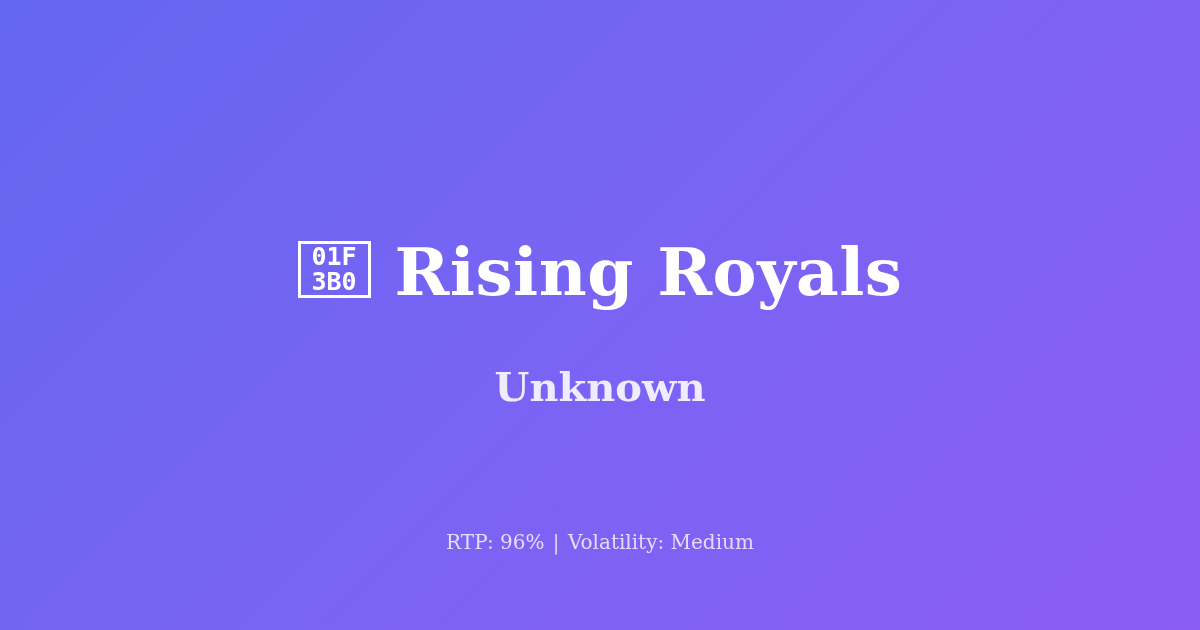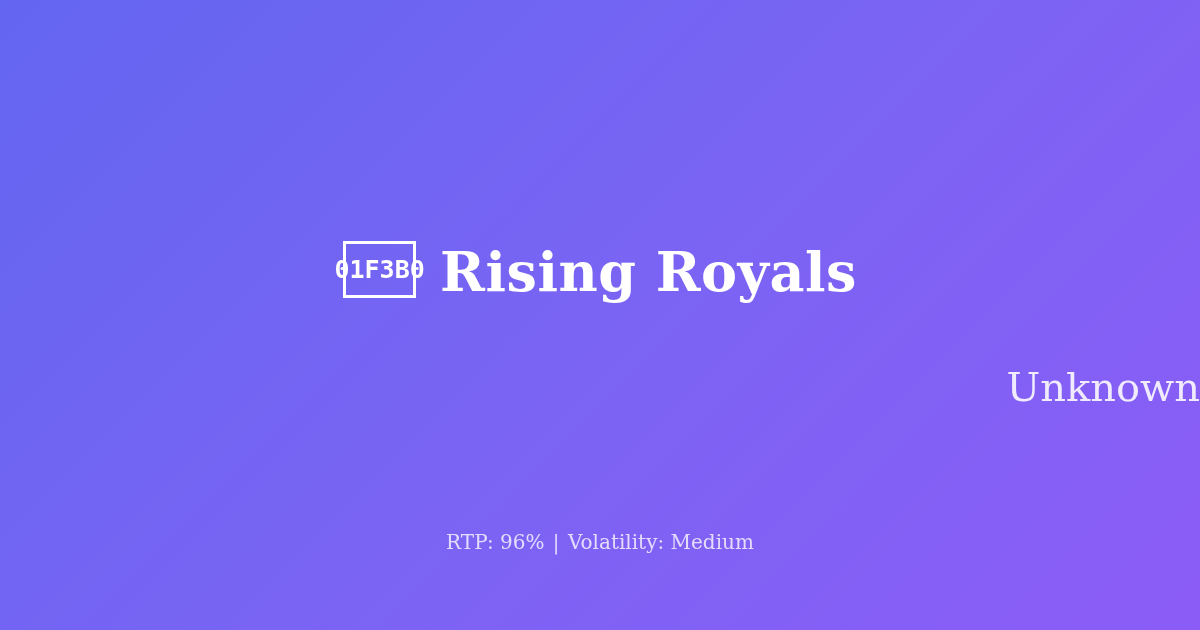--- a/index.html
+++ b/index.html
@@ -49,21 +49,21 @@
     flex-direction: row;
     align-items: center;
     justify-content: center;
     gap: 24px;
     white-space: nowrap;
   }
 
   
   .tofu-glyph {
     display: inline-flex;
-    flex-direction: row;
+    flex-direction: column;
     align-items: center;
     justify-content: center;
     width: 73px;
     height: 57px;
     border: 3px solid #ffffff;
     font-family: "DejaVu Sans Mono", "Liberation Mono", monospace;
     font-weight: 700;
     font-size: 25px;
     line-height: 25px;
     letter-spacing: 0px;
@@ -74,35 +74,35 @@
   }
   .tofu-glyph .cp-row {
     display: block;
     height: 25px;
     line-height: 25px;
   }
 
   #game-title {
     font-family: "DejaVu Serif", "Liberation Serif", serif;
     font-weight: 700;
-    font-size: 54px;
+    font-size: 66px;
     line-height: 88px;
     color: #ffffff;
     letter-spacing: 0.5px;
   }
 
   
   #game-subtitle {
     position: absolute;
     top: 363px;
     left: 0;
     width: 1200px;
-    text-align: right;
+    text-align: center;
     font-family: "DejaVu Serif", "Liberation Serif", serif;
-    font-weight: 400;
+    font-weight: 700;
     font-size: 40px;
     line-height: 48px;
     color: rgba(255, 255, 255, 0.88);
   }
 
   
   #game-meta {
     position: absolute;
     top: 527px;
     left: 0;

